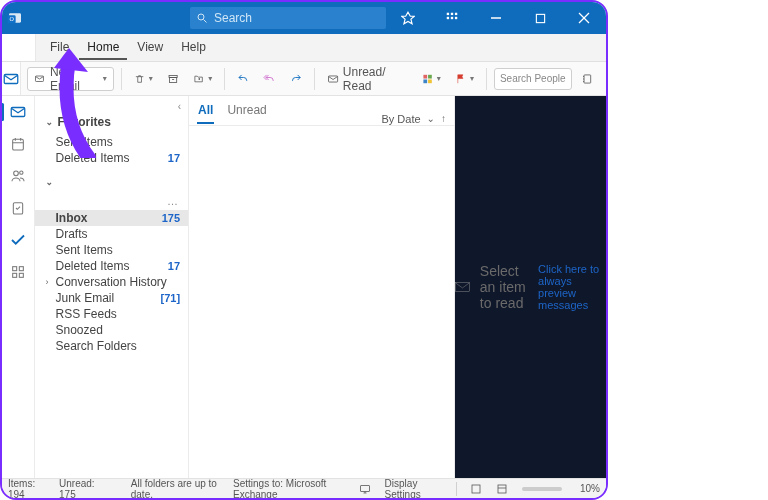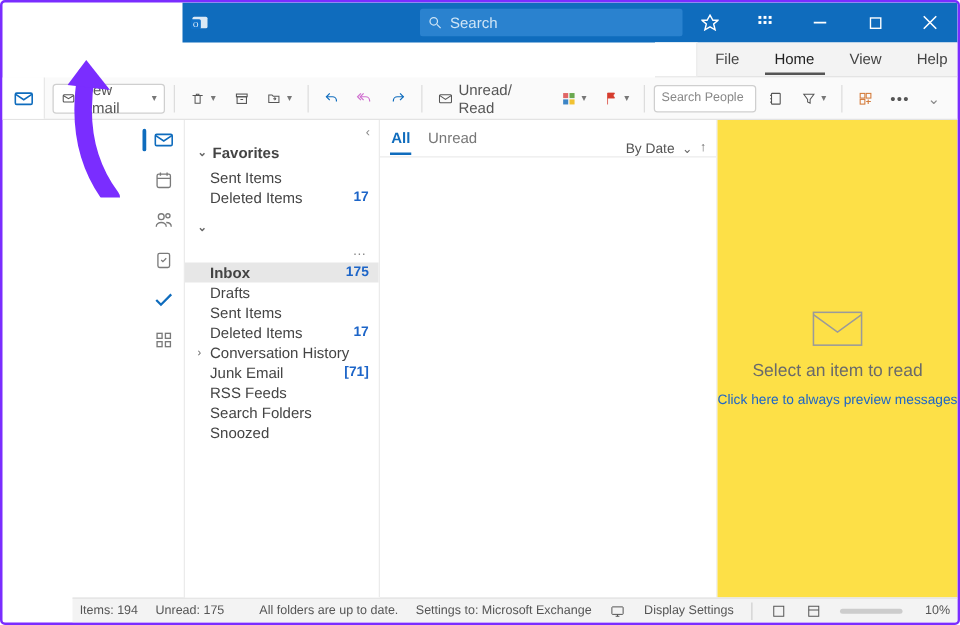--- a/index.html
+++ b/index.html
@@ -1,29 +1,29 @@
 <!DOCTYPE html>
 <html><head>
 <meta charset="utf-8">
 <style>
   * { box-sizing: border-box; margin: 0; padding: 0; }
   body { font-family: "Segoe UI", Arial, sans-serif; font-size: 12px; color: #333; background: #fff; }
-  .window { width: 768px; height: 500px; display: flex; flex-direction: column; border: 2.5px solid #7a2dff; border-radius: 4px; overflow: hidden; position: relative; align-items: flex-end; }
+  .window { width: 608px; height: 500px; display: flex; flex-direction: column; border: 2.5px solid #7a2dff; border-radius: 16px; overflow: hidden; position: relative; }
 
   .titlebar { height: 32px; background: #0f6cbd; display: flex; align-items: center; color: #fff; }
   .titlebar .appicon { width: 28px; display:flex; justify-content:center; align-items:center;}
   .titlebar .search { margin-left: 162px; height: 22px; width: 210px; background: #2a82cf; border-radius: 2px; display: flex; align-items: center; padding: 0 6px; color: #cfe5f6; font-size: 12px; gap:6px;}
   .titlebar .search svg { width:12px; height:12px; fill:#cfe5f6;}
   .titlebar .right { margin-left: auto; display:flex; align-items:center;}
   .titlebar .right .glyph { width: 44px; height:32px; display:flex; align-items:center; justify-content:center; color:#fff; }
 
   .menubar { height: 28px; background: #f3f3f3; border-bottom: 1px solid #e0e0e0; display: flex; }
   .railcol { width: 34px; }
   .menubar .railcol { background:#fff; border-right:1px solid #e8e8e8;}
-  .menubar .items { display:flex; align-items:center; gap: 12px; padding-left:6px;}
+  .menubar .items { display:flex; align-items:center; gap: 2px; padding-left:6px;}
   .menuitem { padding: 5px 8px 4px; font-size:12px; color:#444; border-bottom:2px solid transparent; cursor:default;}
   .menuitem.active { border-bottom:2px solid #555; font-weight:400; color:#222;}
 
   .ribbon { height: 34px; background: #fafafa; border-bottom: 1px solid #e3e3e3; display:flex; align-items:center;}
   .ribbon .railcol { height:100%; background:#fff; border-right:1px solid #e8e8e8; display:flex; justify-content:center; align-items:center;}
   .ribbon .tools { display:flex; align-items:center; height:100%; padding-left:6px; gap:4px; flex:1;}
   .rbtn { height:24px; min-width:22px; border:1px solid transparent; border-radius:3px; display:flex; align-items:center; justify-content:center; padding:0 4px; gap:4px; color:#555; background:transparent;}
   .rbtn.bordered { border-color:#cfcfcf; background:#fff;}
   .rbtn .caret { font-size:8px; color:#777; }
   .rbtn svg { width:14px; height:14px; }
@@ -53,21 +53,21 @@
   .sect2 .sect-head { padding-left:10px;}
   .ellips { color:#888; padding:3px 8px 3px 20px; font-size:11px; letter-spacing:2px; text-align:right;}
 
   .listpane { width:270px; border-right:1px solid #ebebeb; display:flex; flex-direction:column;}
   .listhdr { height:30px; border-bottom:1px solid #ebebeb; display:flex; align-items:center; padding:0 8px; gap:12px; font-size:12px;}
   .tab { color:#777; padding:6px 1px 5px; border-bottom:2px solid transparent;}
   .tab.active { color:#0f6cbd; border-bottom-color:#0f6cbd; font-weight:600;}
   .listhdr .sort { margin-left:auto; display:flex; align-items:center; gap:6px; color:#555; font-size:11px;margin-top:16px;}
   .listhdr .sort .glyph { font-size:10px; color:#666;}
 
-  .reading { flex:1; background:#fde047; display:flex; flex-direction:column; align-items:center; justify-content:center; gap:10px;}
+  .reading { flex:1; background:#0f172a; display:flex; flex-direction:row; align-items:center; justify-content:center; gap:10px;}
   .reading svg { width:42px; height:30px; stroke:#9a9a9a; }
   .reading .msg { color:#6a6a6a; font-size:14px; }
   .reading .link { color:#1d65c8; font-size:11px; cursor:default;}
 
   .statusbar { height:20px; background:#f3f3f3; border-top:1px solid #e2e2e2; display:flex; align-items:center; font-size:10px; color:#555; padding:0 6px; gap:14px;}
   .statusbar .spacer { flex:1; }
   .statusbar .sicon { width:14px; height:14px; display:inline-flex; align-items:center; justify-content:center;}
   .statusbar .zoom { margin-left:4px;}
   .statusbar .divv { width:1px; height:14px; background:#d0d0d0;}
 
@@ -353,25 +353,25 @@
             </div>
             <div class="frow">
               <span style="position:relative">Junk Email</span>
               <span class="cnt">[71]</span>
             </div>
             <div class="frow">
               <span style="position:relative">RSS Feeds</span>
               <span class="cnt"></span>
             </div>
             <div class="frow">
+              <span style="position:relative">Snoozed</span>
+              <span class="cnt"></span>
+            </div>
+            <div class="frow">
               <span style="position:relative">Search Folders</span>
-              <span class="cnt"></span>
-            </div>
-            <div class="frow">
-              <span style="position:relative">Snoozed</span>
               <span class="cnt"></span>
             </div>
           </div>
       </div>
     </div>
 
     <div class="listpane">
       <div class="listhdr">
         <div class="tab active">All</div>
         <div class="tab">Unread</div>

